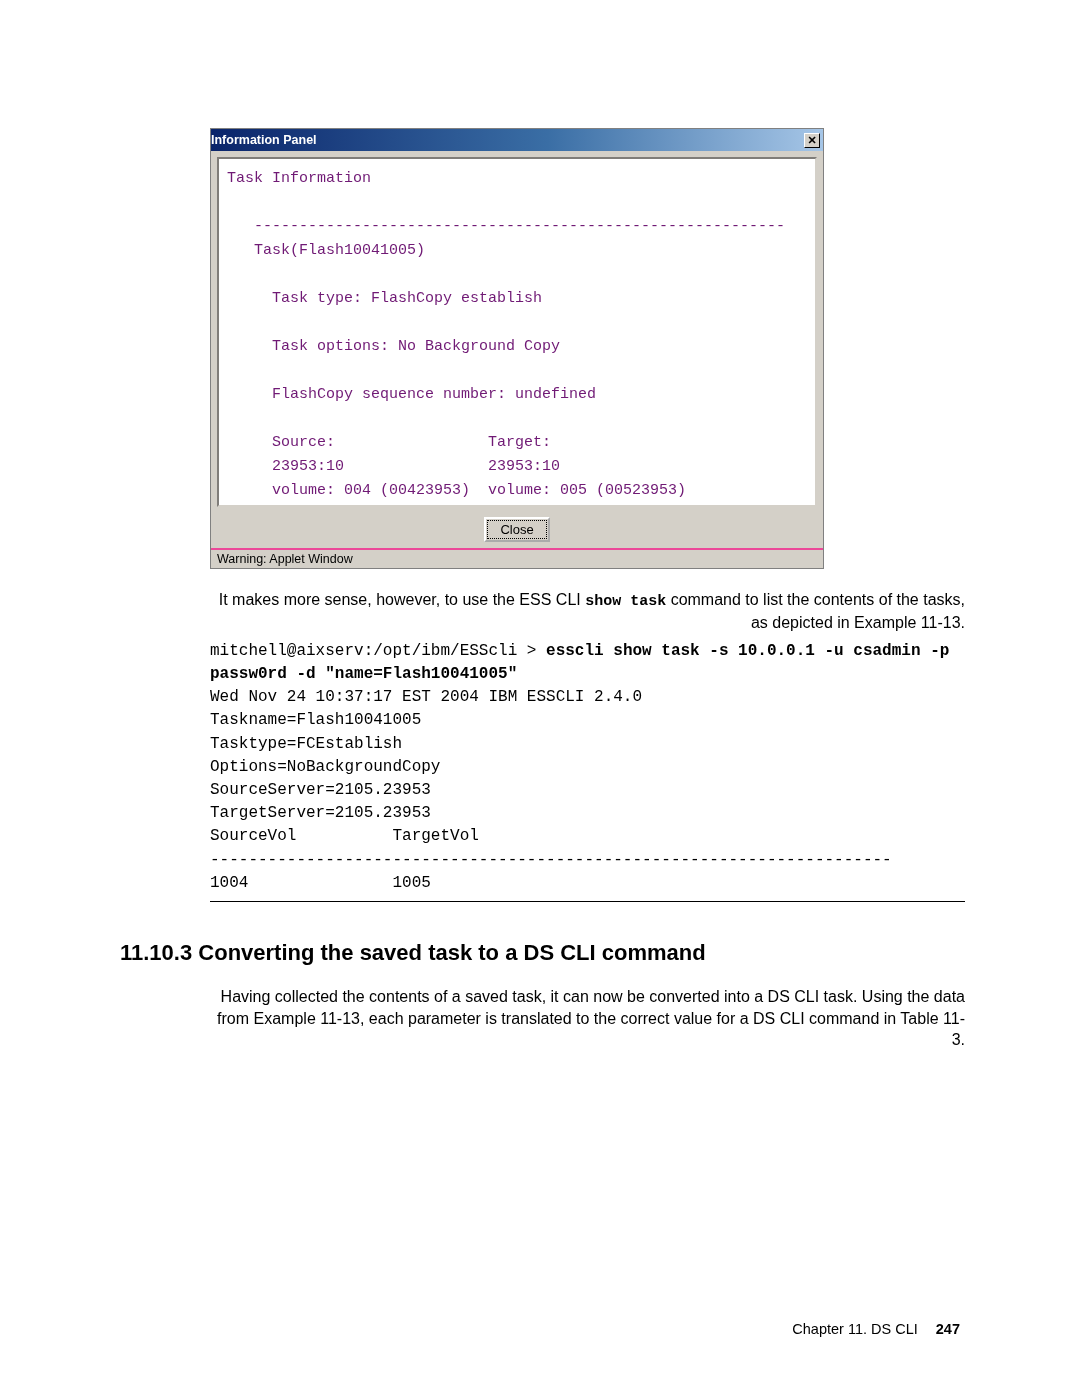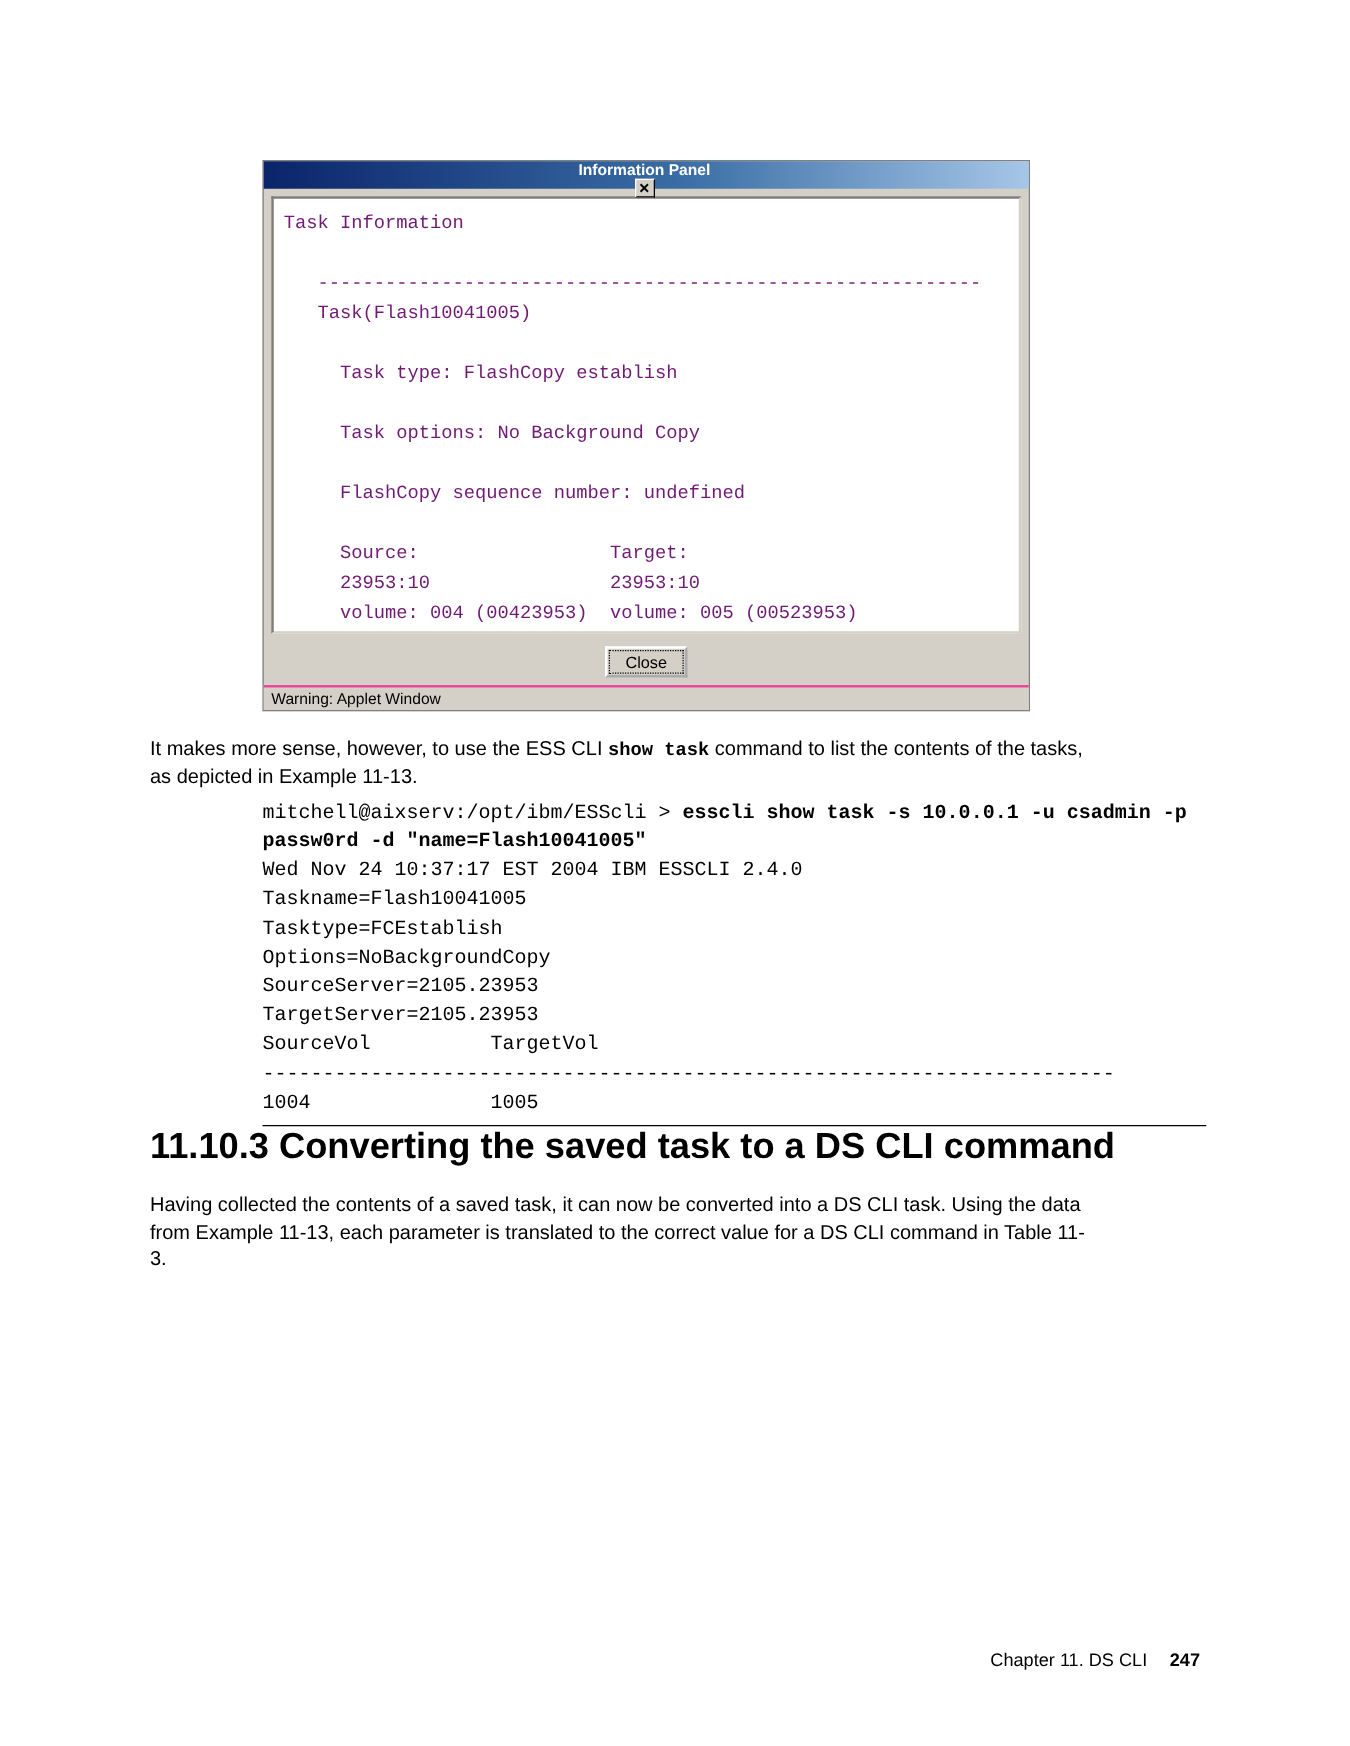--- a/index.html
+++ b/index.html
@@ -22,21 +22,20 @@
     background: #d4d0c8;
   }
   .titlebar {
     height: 22px;
     background: linear-gradient(to right, #0a246a 0%, #3a6ea5 55%, #a6c6e7 100%);
     color: #fff;
     display: flex;
     align-items: center;
     justify-content: space-between;
     padding: 0 3px 0 0;
-    flex-direction: column;
   }
   .titlebar-text {
     font-size: 12.5px;
     font-weight: bold;
   }
   .close-box {
     width: 16px;
     height: 15px;
     background: #d4d0c8;
     border: 1px solid #000;
@@ -87,24 +86,26 @@
     font-size: 12.5px;
     padding: 2px 6px;
   }
   .fig-caption {
     margin-left: 90px;
     font-style: italic;
     font-size: 14px;
     margin-top: 6px;
   }
   .body-para {
+    margin-left: 90px;
     margin-top: 20px;
     font-size: 16px;
     line-height: 1.35;
     width: 755px;
+    text-align: right;
   }
   .mono-inline { font-family: "Lucida Console","Courier New",monospace; font-size: 15px; font-weight: bold; }
   .example-caption {
     margin-left: 90px;
     font-style: italic;
     font-size: 14px;
     margin-top: 26px;
     padding-bottom: 4px;
     border-bottom: 1px solid #000;
     width: 755px;
@@ -114,21 +115,22 @@
     width: 755px;
     font-family: "Lucida Console","Courier New",monospace;
     font-size: 16px;
     line-height: 1.45;
     padding: 6px 0;
     border-bottom: 1px solid #000;
     white-space: pre-wrap;
   }
   .example-block .bold { font-weight: bold; }
   .section-heading {
-    font-size: 29px;
+    margin-top: 38px;
+    font-size: 22px;
     font-weight: bold;
   }
   .footer {
     position: absolute;
     bottom: 60px;
     right: 120px;
     font-size: 14.5px;
   }
   .footer .pagenum { font-weight: bold; margin-left: 14px; }
 </style>

